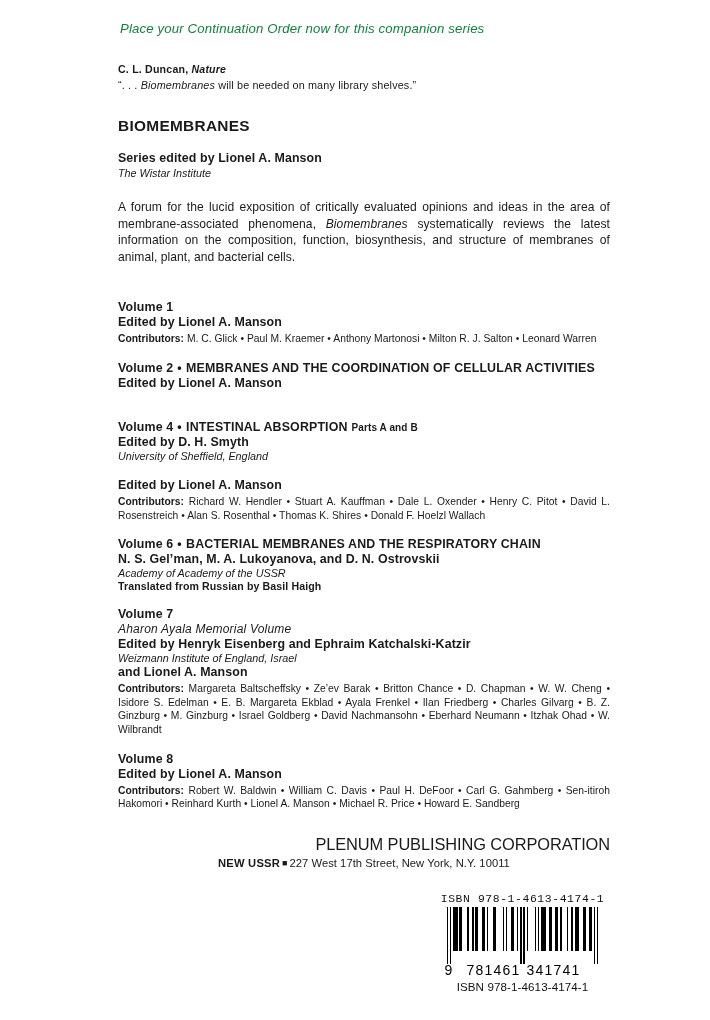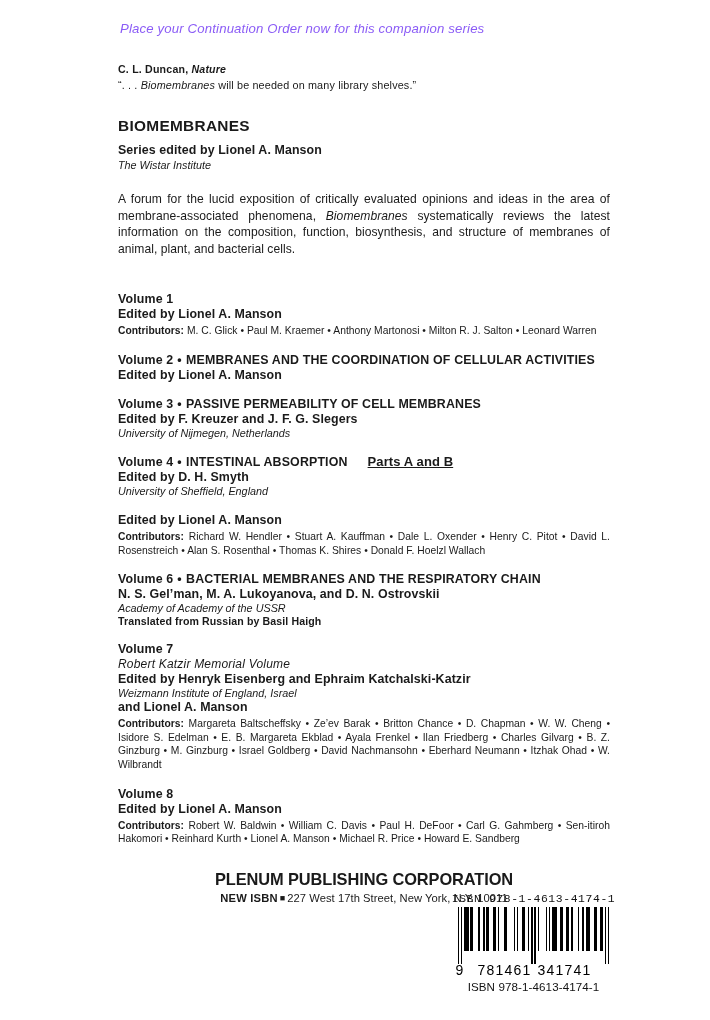--- a/index.html
+++ b/index.html
@@ -30,21 +30,21 @@
     width: 492px;
   }
 
   
   .promo {
     font-style: italic;
     font-size: 13.2px;
     letter-spacing: 0.15px;
     margin-top: 21px;
     margin-left: 2px;
-    color: #8b5cf6;
+    color: #15803d;
   }
 
   
   .blurb {
     margin-top: 27px;
   }
   .blurb-source {
     font-size: 10.6px;
     font-weight: bold;
     letter-spacing: 0.2px;
@@ -67,21 +67,21 @@
     margin-top: 26px;
   }
   .series-title {
     font-size: 15.4px;
     font-weight: bold;
     letter-spacing: 0.3px;
   }
   .series-editor {
     font-size: 12.4px;
     font-weight: bold;
-    margin-top: 8px;
+    margin-top: 16px;
     letter-spacing: 0.1px;
   }
   .series-affil {
     font-size: 10.8px;
     font-style: italic;
     margin-top: 2px;
   }
 
   
   .description {
@@ -101,25 +101,24 @@
     margin-bottom: 0;
   }
   .vol-gap { height: 15px; }
   .vol-head {
     font-size: 12.4px;
     font-weight: bold;
     letter-spacing: 0.15px;
   }
   .vol-head .bullet { letter-spacing: 0.5px; }
   .vol-head .parts {
-    font-size: 13px;
-    font-weight: bold;
-    letter-spacing: 0.1px;
-    padding-left: 20px;
-    text-decoration: underline;
+    font-size: 10px;
+    font-weight: bold;
+    letter-spacing: 0.1px;
+    padding-left: 4px;
   }
   .vol-editor {
     font-size: 12.4px;
     font-weight: bold;
     margin-top: 1px;
     letter-spacing: 0.1px;
   }
   .vol-affil {
     font-size: 10.8px;
     font-style: italic;
@@ -148,43 +147,44 @@
     font-weight: bold;
   }
 
   
   .publisher {
     margin-top: 24px;
     text-align: center;
   }
   .pub-name {
     font-size: 16.4px;
-    font-weight: bold;
+    font-weight: normal;
     letter-spacing: -0.1px;
     font-family: "Liberation Sans", sans-serif;
+    text-align: right;
   }
   .pub-addr {
     font-size: 11.2px;
     margin-top: 3px;
     letter-spacing: 0.05px;
   }
   .pub-addr .city {
     font-weight: bold;
     letter-spacing: 0.2px;
   }
   .pub-addr .sq {
     font-size: 9px;
     vertical-align: 1px;
     padding: 0 2px;
   }
 
   
   .barcode-block {
     position: absolute;
-    left: 451px;
+    left: 440px;
     top: 893px;
     width: 165px;
     text-align: center;
   }
   .isbn-top {
     font-family: "Liberation Mono", monospace;
     font-size: 11.4px;
     letter-spacing: 0.6px;
     color: #111;
     margin-bottom: 2px;
@@ -275,27 +275,20 @@
       <div class="vol-gap"></div>
 
       <div class="vol">
         <div class="vol-head">
           <span>Volume 2</span><span class="bullet"> • </span><span>MEMBRANES AND THE COORDINATION OF CELLULAR ACTIVITIES</span>
         </div>
         <div class="vol-editor">Edited by Lionel A. Manson</div>
       </div>
       <div class="vol-gap"></div>
 
-      <div class="vol">
-        <div class="vol-head">
-          <span>Volume 3</span><span class="bullet"> • </span><span>PASSIVE PERMEABILITY OF CELL MEMBRANES</span>
-        </div>
-        <div class="vol-editor">Edited by F. Kreuzer and J. F. G. Slegers</div>
-        <div class="vol-affil">University of Nijmegen, Netherlands</div>
-      </div>
       <div class="vol-gap"></div>
 
       <div class="vol">
         <div class="vol-head">
           <span>Volume 4</span><span class="bullet"> • </span><span>INTESTINAL ABSORPTION</span><span class="parts">Parts A and B</span>
         </div>
         <div class="vol-editor">Edited by D. H. Smyth</div>
         <div class="vol-affil">University of Sheffield, England</div>
       </div>
       <div class="vol-gap"></div>
@@ -313,42 +306,42 @@
         <div class="vol-editor">N. S. Gel’man, M. A. Lukoyanova, and D. N. Ostrovskii</div>
         <div class="vol-affil">Academy of Academy of the USSR</div>
         <div class="vol-note">Translated from Russian by Basil Haigh</div>
       </div>
       <div class="vol-gap"></div>
 
       <div class="vol">
         <div class="vol-head">
           <span>Volume 7</span><span class="bullet"></span><span></span>
         </div>
-        <div class="vol-subtitle">Robert Katzir Memorial Volume</div>
+        <div class="vol-subtitle">Aharon Ayala Memorial Volume</div>
         <div class="vol-editor">Edited by Henryk Eisenberg and Ephraim Katchalski-Katzir</div>
         <div class="vol-affil">Weizmann Institute of England, Israel</div>
         <div class="vol-editor">and Lionel A. Manson</div>
         <div class="vol-contrib"><span class="lbl">Contributors:</span> <span>Margareta Baltscheffsky • Ze’ev Barak • Britton Chance • D. Chapman • W. W. Cheng • Isidore S. Edelman • E. B. Margareta Ekblad • Ayala Frenkel • Ilan Friedberg • Charles Gilvarg • B. Z. Ginzburg • M. Ginzburg • Israel Goldberg • David Nachmansohn • Eberhard Neumann • Itzhak Ohad • W. Wilbrandt</span></div>
       </div>
       <div class="vol-gap"></div>
 
       <div class="vol">
         <div class="vol-head">
           <span>Volume 8</span><span class="bullet"></span><span></span>
         </div>
         <div class="vol-editor">Edited by Lionel A. Manson</div>
         <div class="vol-contrib"><span class="lbl">Contributors:</span> <span>Robert W. Baldwin • William C. Davis • Paul H. DeFoor • Carl G. Gahmberg • Sen-itiroh Hakomori • Reinhard Kurth • Lionel A. Manson • Michael R. Price • Howard E. Sandberg</span></div>
       </div>
 
     </div>
 
     <div class="publisher">
       <div class="pub-name">PLENUM PUBLISHING CORPORATION</div>
       <div class="pub-addr">
-        <span class="city">NEW ISBN</span><span class="sq">■</span><span>227 West 17th Street, New York, N.Y. 10011</span>
+        <span class="city">NEW USSR</span><span class="sq">■</span><span>227 West 17th Street, New York, N.Y. 10011</span>
       </div>
     </div>
 
   </div>
 
   <div class="barcode-block">
     <div class="isbn-top">ISBN 978-1-4613-4174-1</div>
     <div class="barcode" id="barcode-canvas">
         <div class="bar tall" style="left: 0px; width: 1.45px;"></div>
         <div class="bar tall" style="left: 3.2px; width: 1.45px;"></div>

